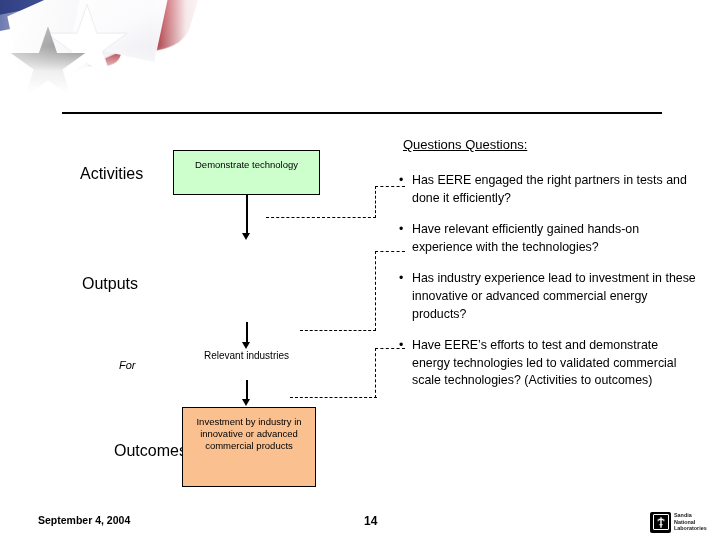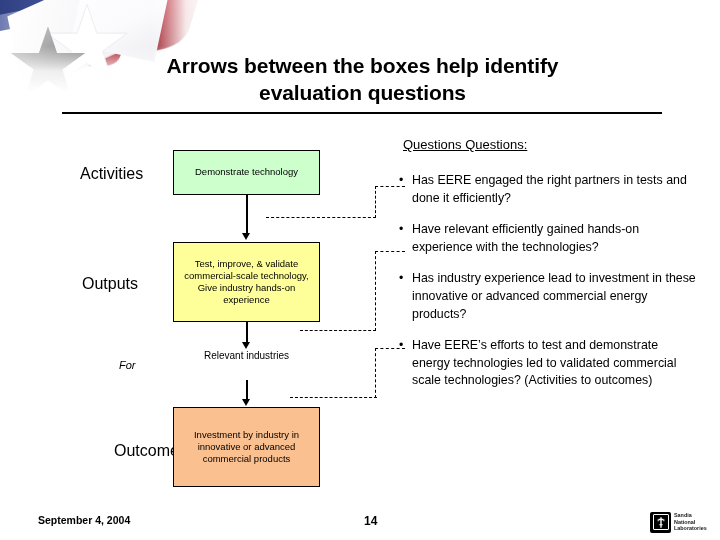--- a/index.html
+++ b/index.html
@@ -39,22 +39,22 @@
   
   .title{position:absolute;left:60px;top:52px;width:605px;text-align:center;
     font-size:21px;font-weight:bold;line-height:27px;letter-spacing:-0.1px;}
   .title-rule{position:absolute;left:62px;top:112px;width:600px;height:2px;background:#000;}
 
   
   .row-label{position:absolute;font-size:16px;font-weight:normal;}
   .row-label.ital{font-style:italic;font-weight:normal;font-size:11px;}
 
   .box{position:absolute;border:1px solid #000;box-sizing:border-box;
-    display:flex;align-items:center;justify-content:center;text-align:center;
-    font-size:9.5px;line-height:12.2px;padding:2px 4px;}
+    display:flex;align-items:flex-start;justify-content:center;text-align:center;
+    font-size:9.5px;line-height:12.2px;padding:8px 4px;}
   .box.green{background:#ccffcc;}
   .box.yellow{background:#ffff99;}
   .box.orange{background:#fac090;}
 
   .plain-node{position:absolute;text-align:center;
     font-size:10px;line-height:12.5px;}
 
   .vline{position:absolute;width:1.6px;background:#000;}
   .arrowhead{position:absolute;width:0;height:0;
     border-left:4.5px solid transparent;border-right:4.5px solid transparent;
@@ -113,44 +113,37 @@
           </linearGradient>
         </defs>
         <polygon points="50,3 62,38 99,38 69,60 80,96 50,74 20,96 31,60 1,38 38,38" fill="url(#gs)"></polygon>
       </svg>
     </div>
 
     <div class="blurmask"></div>
     <div class="blurmask-r"></div>
   </div>
 
-  <div class="title">
-    <span>Arrows between the boxes help identify</span><br>
-    <span>evaluation questions</span>
-  </div>
   <div class="title-rule"></div>
 
   <div class="row-label" style="left:80px;top:165px;">Activities</div>
   <div class="row-label" style="left:82px;top:275px;text-align:center;">Outputs</div>
   <div class="row-label ital" style="left:119px;top:359px;">For</div>
   <div class="row-label" style="left:78px;top:442px;margin-left:36px;">Outcomes</div>
 
   <div class="box green" style="left:173px;top:150px;width:147px;height:45px;">
     <span>Demonstrate technology</span>
   </div>
 
-  <div class="box yellow" style="left:173px;top:242px;width:147px;height:80px;">
-    <span>Test, improve, &amp; validate commercial-scale technology, Give industry hands-on experience</span>
-  </div>
 
   <div class="plain-node" style="left:190px;top:350px;width:113px;">
     <span>Relevant industries</span>
   </div>
 
-  <div class="box orange" style="left:173px;top:407px;width:147px;height:80px;">
+  <div class="box orange" style="left:182px;top:407px;width:134px;height:80px;">
     <span>Investment by industry in innovative or advanced commercial products</span>
   </div>
 
   <div class="vline" style="left:246px;top:195px;height:40px;"></div>
   <div class="arrowhead" style="left:242px;top:233px;"></div>
 
   <div class="vline" style="left:246px;top:322px;height:22px;"></div>
   <div class="arrowhead" style="left:242px;top:342px;"></div>
 
   <div class="vline" style="left:246px;top:380px;height:21px;"></div>

